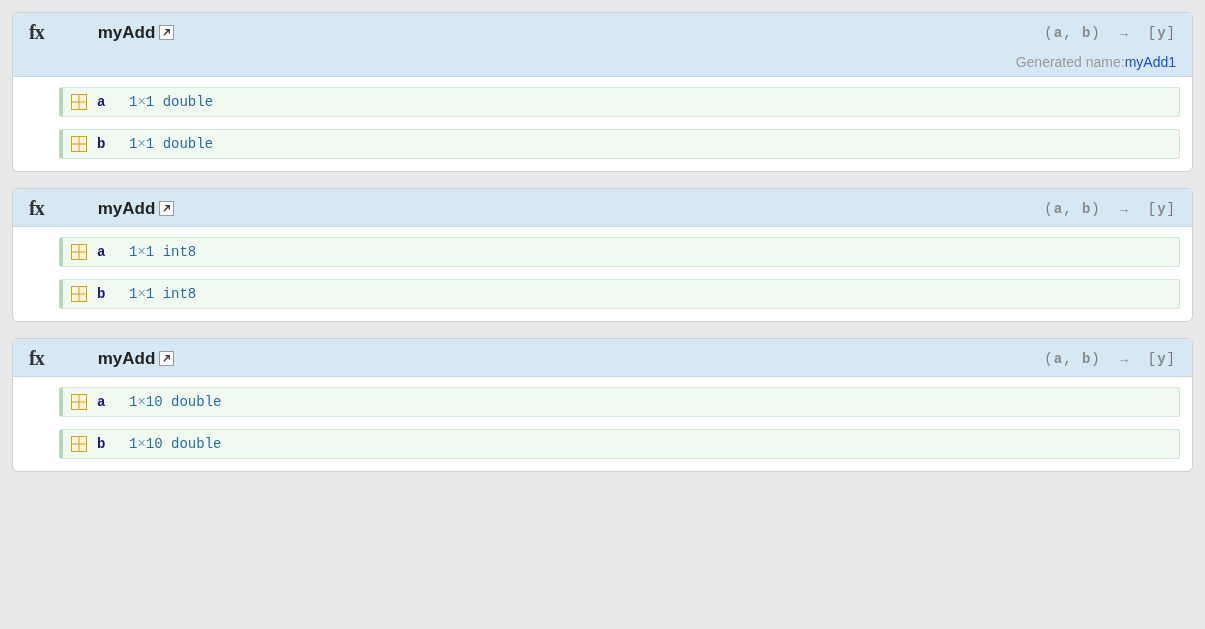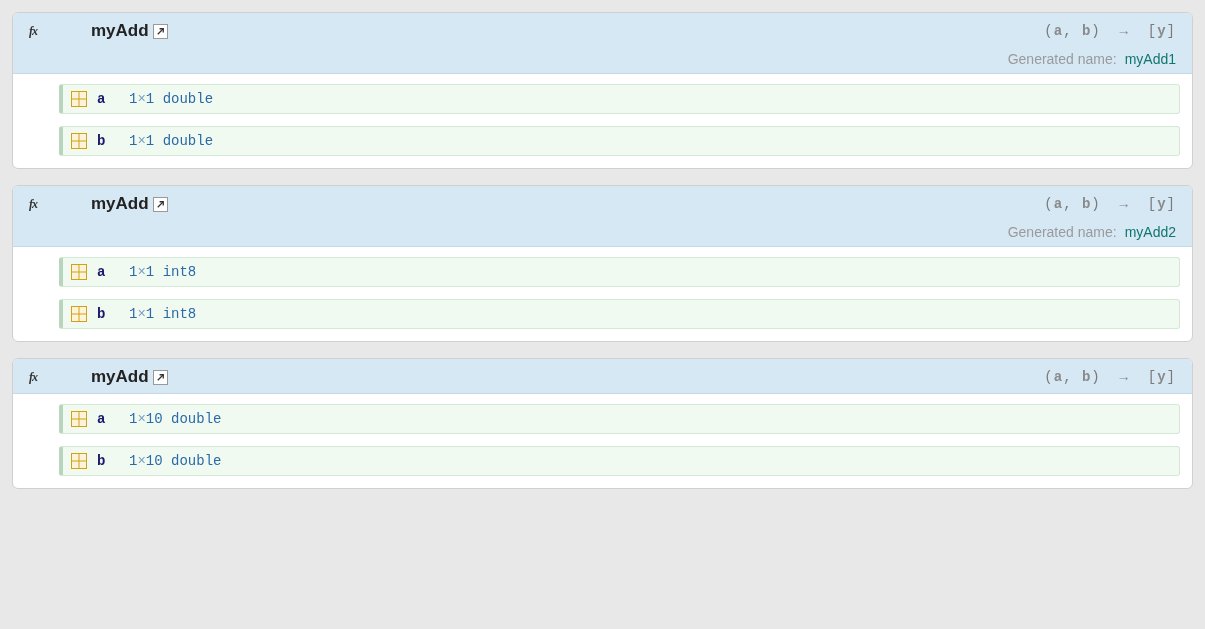--- a/index.html
+++ b/index.html
@@ -28,23 +28,22 @@
     align-items: center;
     justify-content: space-between;
   }
   .header-left {
     display: flex;
     align-items: center;
     gap: 22px;
   }
   .fx {
     font-family: "Times New Roman", Georgia, serif;
-    font-style: italic;
     font-weight: bold;
-    font-size: 12px;
+    font-size: 20px;
     color: #333;
     letter-spacing: -1px;
   }
   .fn-title {
     font-weight: bold;
     font-size: 17px;
     color: #222;
     padding-left: 32px;
   }
   .popout-wrap {
@@ -67,21 +66,21 @@
     letter-spacing: 1px;
   }
   .sig .param { color: #8a8a8a; font-weight: bold; }
   .sig .arrow { color: #888; }
   .gen-row {
     text-align: right;
     color: #9a9a9a;
     font-size: 14px;
     margin-top: 10px;
   }
-  .gen-row .gen-name { color: #0f766e; margin-left: 8px; }
+  .gen-row .gen-name { color: #1d4ed8; margin-left: 0; }
   .card-body {
     padding: 10px 12px 12px 46px;
   }
   .arg-row {
     background: #f0faf1;
     border: 1px solid #d4e8d6;
     border-left: 4px solid #b7d6bb;
     border-radius: 3px;
     padding: 6px 8px;
     margin-bottom: 12px;
@@ -154,21 +153,20 @@
             <span class="fx">fx</span>
             <span><span class="fn-title">myAdd</span><span class="popout-wrap">
                 <svg viewBox="0 0 12 12" width="11" height="11">
                   <path d="M3 9 L9 3" stroke="#333" stroke-width="1.4" fill="none"></path>
                   <path d="M5 3 L9 3 L9 7" stroke="#333" stroke-width="1.4" fill="none"></path>
                 </svg>
               </span></span>
           </div>
           <span class="sig"><span>(</span><span class="param">a</span><span>,</span> <span class="param">b</span><span>)</span>&nbsp;&nbsp;<span class="arrow">→</span>&nbsp;&nbsp;<span>[</span><span class="param">y</span><span>]</span></span>
         </div>
-        <div class="gen-row"><span>Generated name:</span><span class="gen-name">myAdd2</span></div>
       </div>
       <div class="card-body">
         <div class="arg-row">
           <span class="grid-icon"><svg viewBox="0 0 16 16" width="16" height="16">
               <rect x="0.5" y="0.5" width="15" height="15" fill="#fff4d6" stroke="#d0a020"></rect>
               <line x1="8" y1="0.5" x2="8" y2="15.5" stroke="#d0a020"></line>
               <line x1="0.5" y1="8" x2="15.5" y2="8" stroke="#d0a020"></line>
             </svg></span>
           <span class="arg-name">a</span>
           <span class="arg-type"><span>1</span><span class="times">×</span><span>1</span> <span>int8</span></span>

